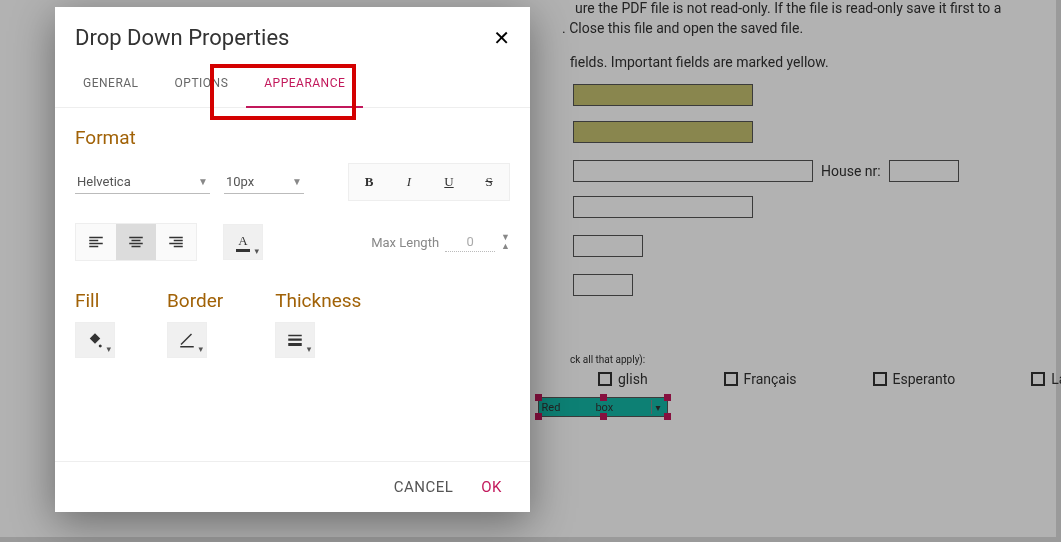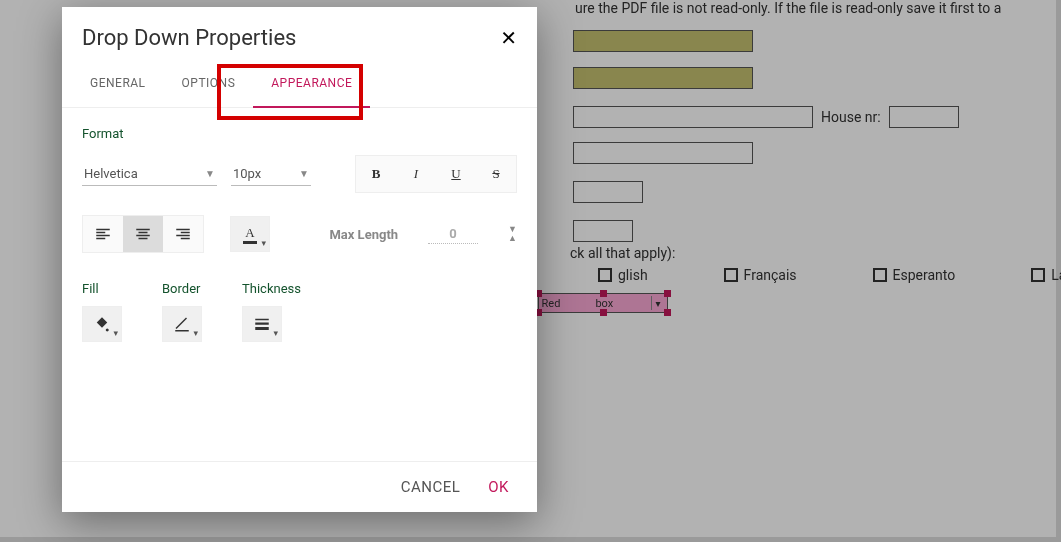--- a/index.html
+++ b/index.html
@@ -14,89 +14,91 @@
   .bg-content { padding: 0 40px; font-size: 14px; }
   .bg-line { white-space: nowrap; margin: 0 0 4px 0; }
   .field-box {
     display:inline-block; height:22px; border:1px solid #555; background:#fff;
   }
   .field-box.yellow { background:#c4c070; }
   .lang-item { display:flex; align-items:center; gap:6px; font-size:14px;padding-left:28px;}
   .lang-check { width:14px; height:14px; border:2px solid #333; display:inline-block;}
   .fav-row { display:flex; align-items:center; margin-top:10px; margin-left:380px; gap:14px;}
   .fav-select {
-    position:relative; width:130px; height:20px; border:1px solid #555; background:#f9a8d4;
+    position:relative; width:130px; height:20px; border:1px solid #555; background:#14b8a6;
     font-size:11px; padding:0 3px; display:flex; align-items:center;
   }
   .fav-select .arrow {
     position:absolute; right:2px; top:2px; bottom:2px; width:14px;
     display:flex; align-items:center; justify-content:center; font-size:10px;
     border-left:1px solid #888;
   }
   .handle { position:absolute; width:7px; height:7px; background:#c2185b; border:1px solid #c2185b;}
 
   
   .dialog {
-    position:absolute; left:62px; top:7px; width:475px; height:505px;
+    position:absolute; left:55px; top:7px; width:475px; height:505px;
     background:#fff; box-shadow:0 10px 40px rgba(0,0,0,0.4);
     display:flex; flex-direction:column;
   }
   .dlg-header { display:flex; align-items:center; justify-content:space-between; padding:18px 20px 10px 20px;}
   .dlg-title { font-size:22px; font-weight:400; color:#333;}
   .dlg-close { font-size:20px; cursor:pointer; line-height:1;}
   .tabs { display:flex; border-bottom:1px solid #eee; padding:0 10px; position:relative;}
   .tab {
     padding:16px 18px; font-size:12px; letter-spacing:0.5px; color:#666; cursor:pointer;
   }
   .tab.active { color:#c2185b; border-bottom:2px solid #c2185b; margin-bottom:-1px;}
   .highlight-box {
     position:absolute; border:4px solid #d40000; pointer-events:none;
   }
   .hl-app { left:155px; top:57px; width:146px; height:56px; z-index: 50;}
   .dlg-body { flex:1; padding:12px 20px; overflow:auto; font-size:13px; color:#555;}
-  .section-label { font-size:13px; color:#14532d; margin:6px 0 14px 0;}
+  .section-label { font-size:19px; color:#a16207; margin:6px 0 14px 0;}
   .row { display:flex; align-items:center; gap:14px; margin-bottom:22px;}
   .font-select, .size-select {
     display:flex; align-items:center; justify-content:space-between;
     border-bottom:1px solid #bbb; padding:4px 2px; cursor:pointer;
   }
   .font-select { width:135px; } .size-select { width:80px; }
   .caret { font-size:10px; color:#888;}
   .style-group, .align-group {
     display:inline-flex; border:1px solid #eee; background:#fafafa;
   }
   .style-btn, .align-btn, .tool-btn {
     width:40px; height:36px; display:flex; align-items:center; justify-content:center;
     cursor:pointer; font-family:"Times New Roman", serif; color:#333;
   }
   .align-btn.sel { background:#dcdcdc;}
   .tool-btn {
     background:#f0f0f0; border:1px solid #eee; position:relative;
   }
   .tool-arrow { font-size:9px; color:#555; position:absolute; right:3px; bottom:3px;}
-  .maxlen { display:flex; align-items:center; gap:30px; margin-left:auto;font-weight:bold;}
+  .maxlen { display:flex; align-items:center; gap:6px; margin-left:auto;}
   .maxlen-label { color:#888; font-size:13px;}
   .maxlen-val {
     width:50px; text-align:center; color:#aaa; border-bottom:1px dotted #bbb; padding:2px;
   }
   .maxlen-arrows { display:flex; flex-direction:column; font-size:9px; color:#888; line-height:1;}
   .dlg-footer {
     border-top:1px solid #eee; padding:16px 28px; display:flex; justify-content:flex-end; gap:28px;
     font-size:15px; letter-spacing:0.5px;
   }
   .btn-cancel { color:#555; cursor:pointer;}
   .btn-ok { color:#c2185b; cursor:pointer;}
   svg.ico { width:18px; height:18px; }
 </style>
 </head>
 <body>
 
 <div class="bg-page">
   <div class="bg-content">
     <div class="bg-line" style="margin-left:535px">ure the PDF file is not read-only. If the file is read-only save it first to a</div>
+    <div class="bg-line" style="margin-left:522px">. Close this file and open the saved file.</div>
+    <div class="bg-line" style="margin-left:530px; margin-top:18px;"> fields. Important fields are marked yellow.</div>
 
     <div style="margin-left:533px; margin-top:14px;">
       <div class="field-box yellow" style="width:180px;"></div>
     </div>
     <div style="margin-left:533px; margin-top:12px;">
       <div class="field-box yellow" style="width:180px;"></div>
     </div>
 
     <div style="display:flex; align-items:center; margin-top:14px; margin-left:533px; gap:8px;">
       <div class="field-box" style="width:240px;"></div>
@@ -108,21 +110,21 @@
     <div style="margin-left:533px; margin-top:14px;">
       <div class="field-box" style="width:180px;"></div>
     </div>
     <div style="margin-left:533px; margin-top:14px;">
       <div class="field-box" style="width:70px;"></div>
     </div>
     <div style="margin-left:533px; margin-top:14px;">
       <div class="field-box" style="width:60px;"></div>
     </div>
 
-    <div style="margin-left:530px; font-size:14px;">ck all that apply):</div>
+    <div style="margin-left:530px; margin-top:55px; font-size:10px;">ck all that apply):</div>
 
     <div style="display:flex; align-items:center; gap:48px; margin-top:6px; margin-left:530px;">
       <div class="lang-item">
         <span class="lang-check"></span>
         <span>glish</span>
       </div>
       <div class="lang-item">
         <span class="lang-check"></span>
         <span>Français</span>
       </div>
@@ -216,21 +218,21 @@
       <div class="maxlen">
         <span class="maxlen-label">Max Length</span>
         <span class="maxlen-val">0</span>
         <div class="maxlen-arrows">
           <span>▼</span>
           <span>▲</span>
         </div>
       </div>
     </div>
 
-    <div class="row" style="gap:40px; margin-top:6px;">
+    <div class="row" style="gap:52px; margin-top:6px;">
       <div>
         <div class="section-label" style="margin-bottom:10px;">Fill</div>
         <div class="tool-btn">
           <svg class="ico" viewBox="0 0 24 24">
               <path fill="#333" d="M12 3l7 7-7 7-7-7zM19 18c1 0 2 1 2 2s-1 2-2 2-2-1-2-2 1-2 2-2z"></path>
             </svg>
           <span class="tool-arrow">▾</span>
         </div>
       </div>
       <div>

